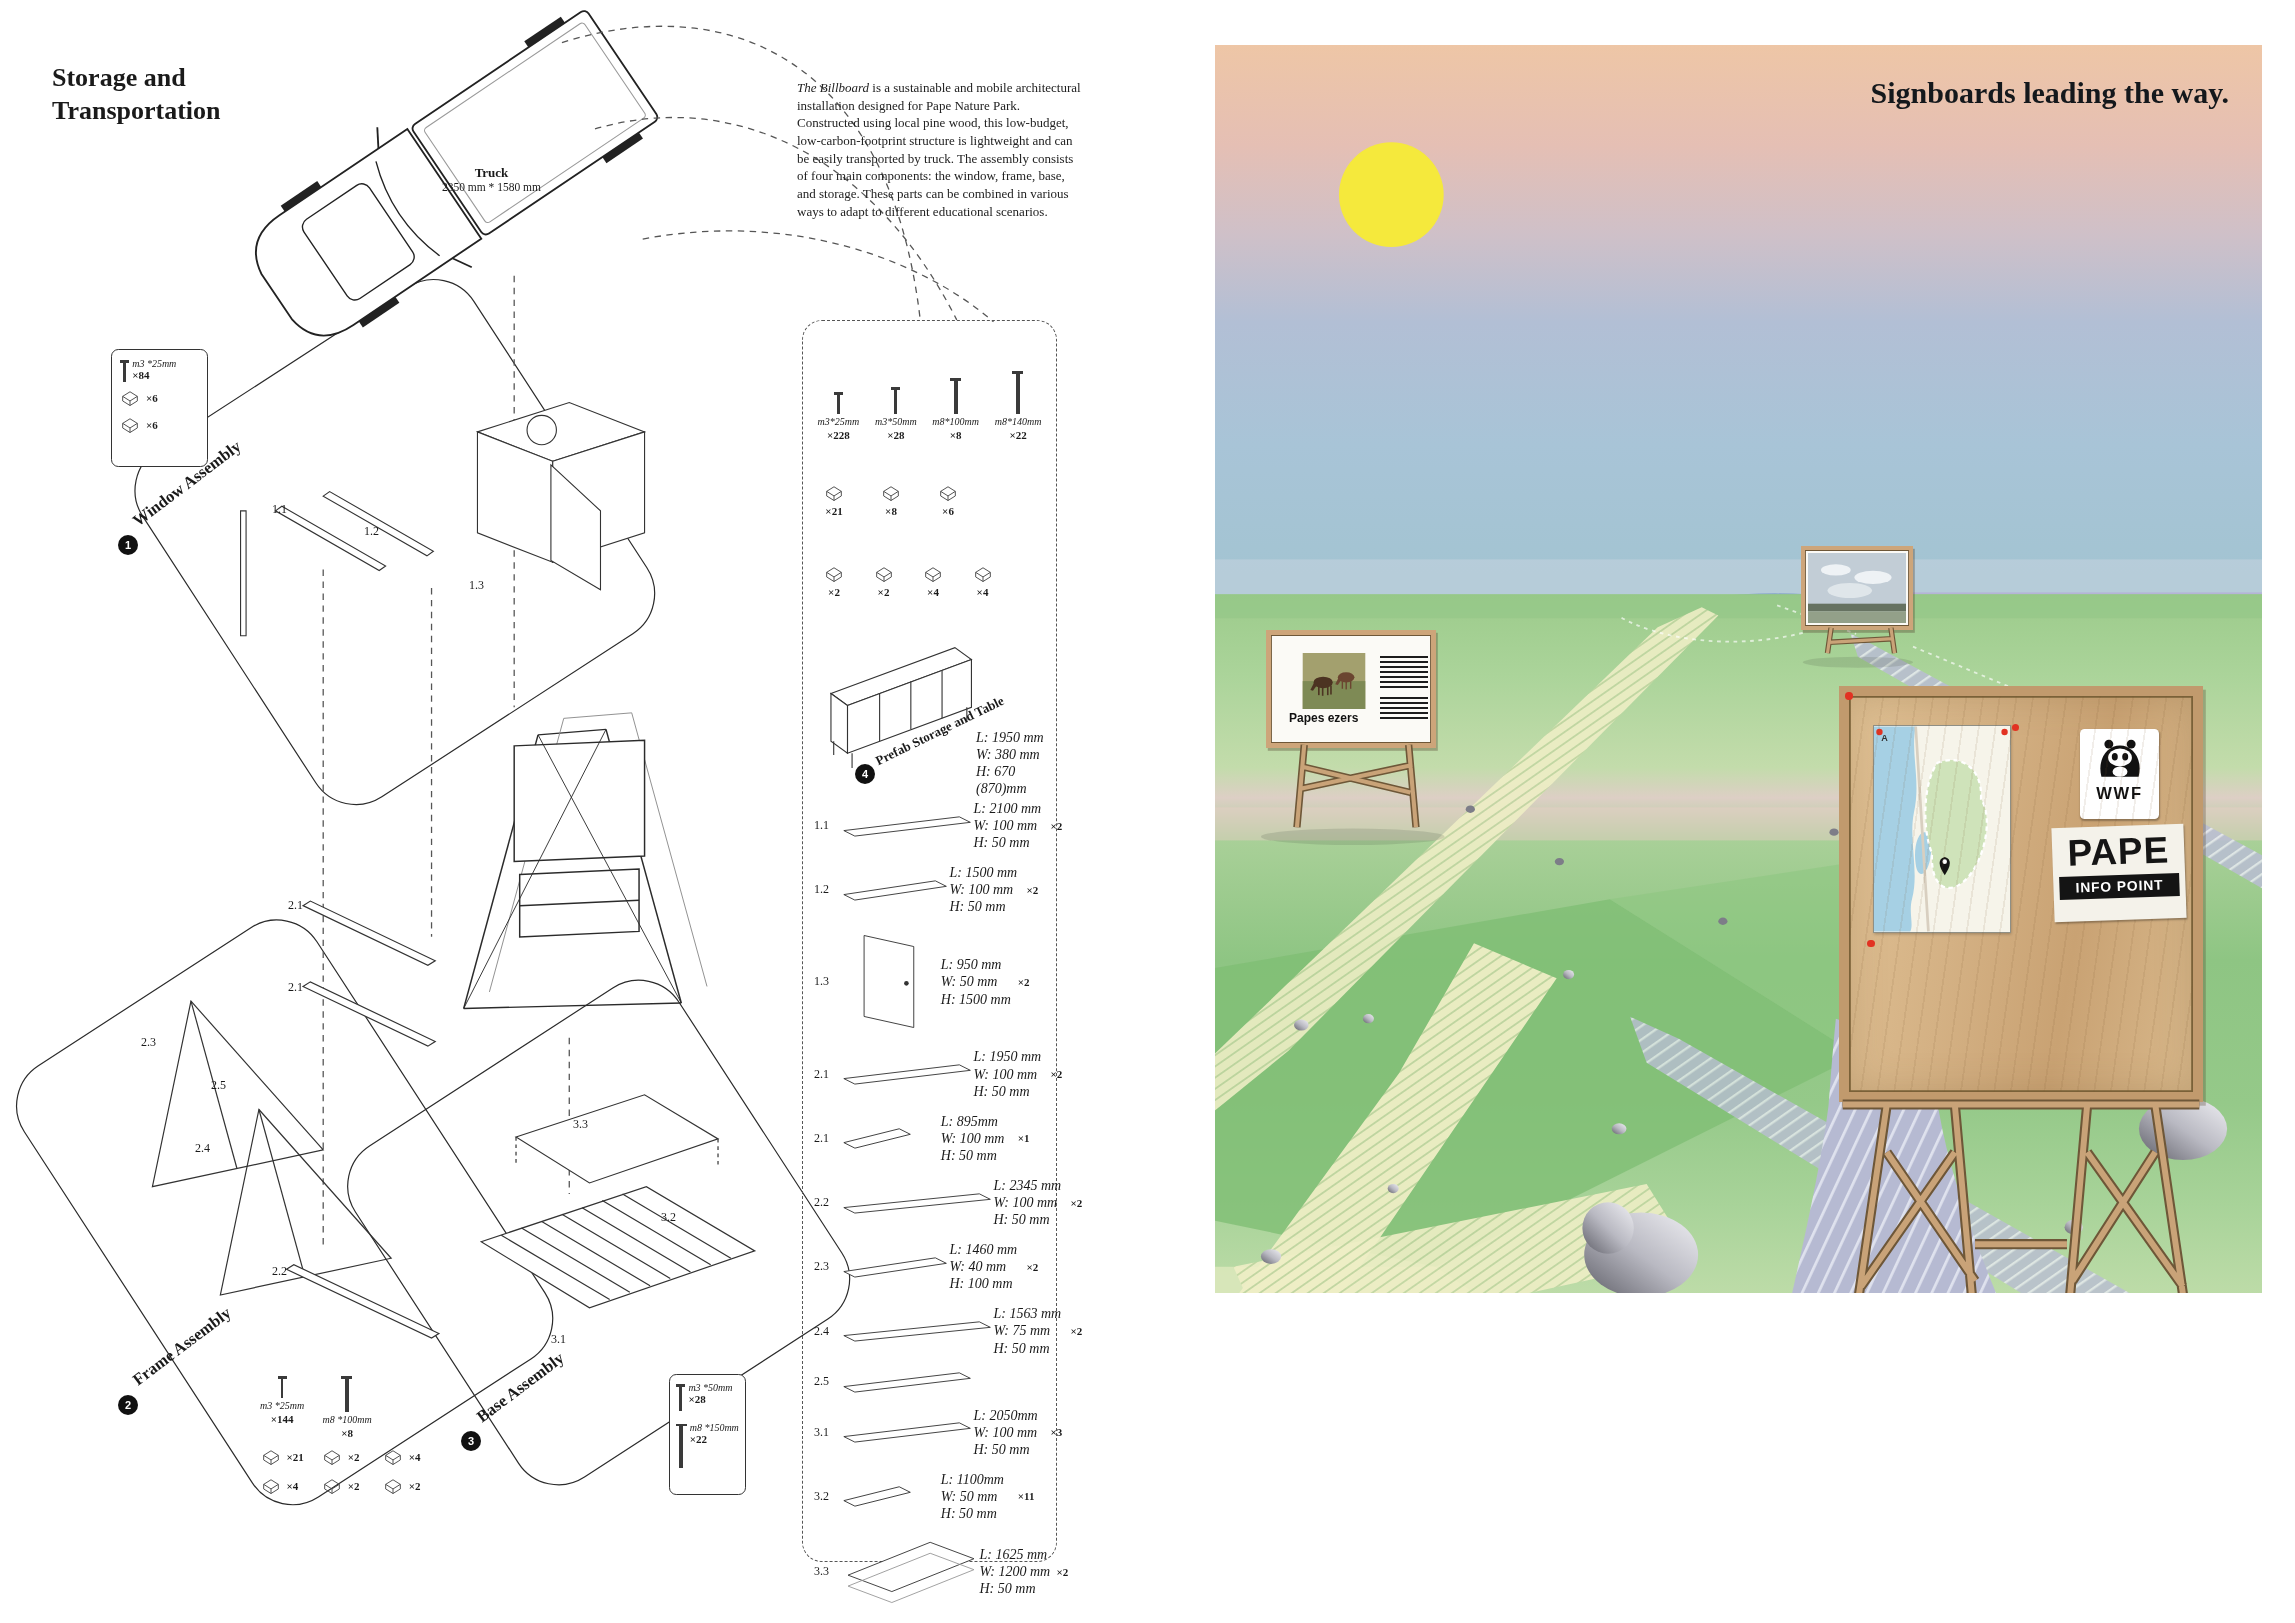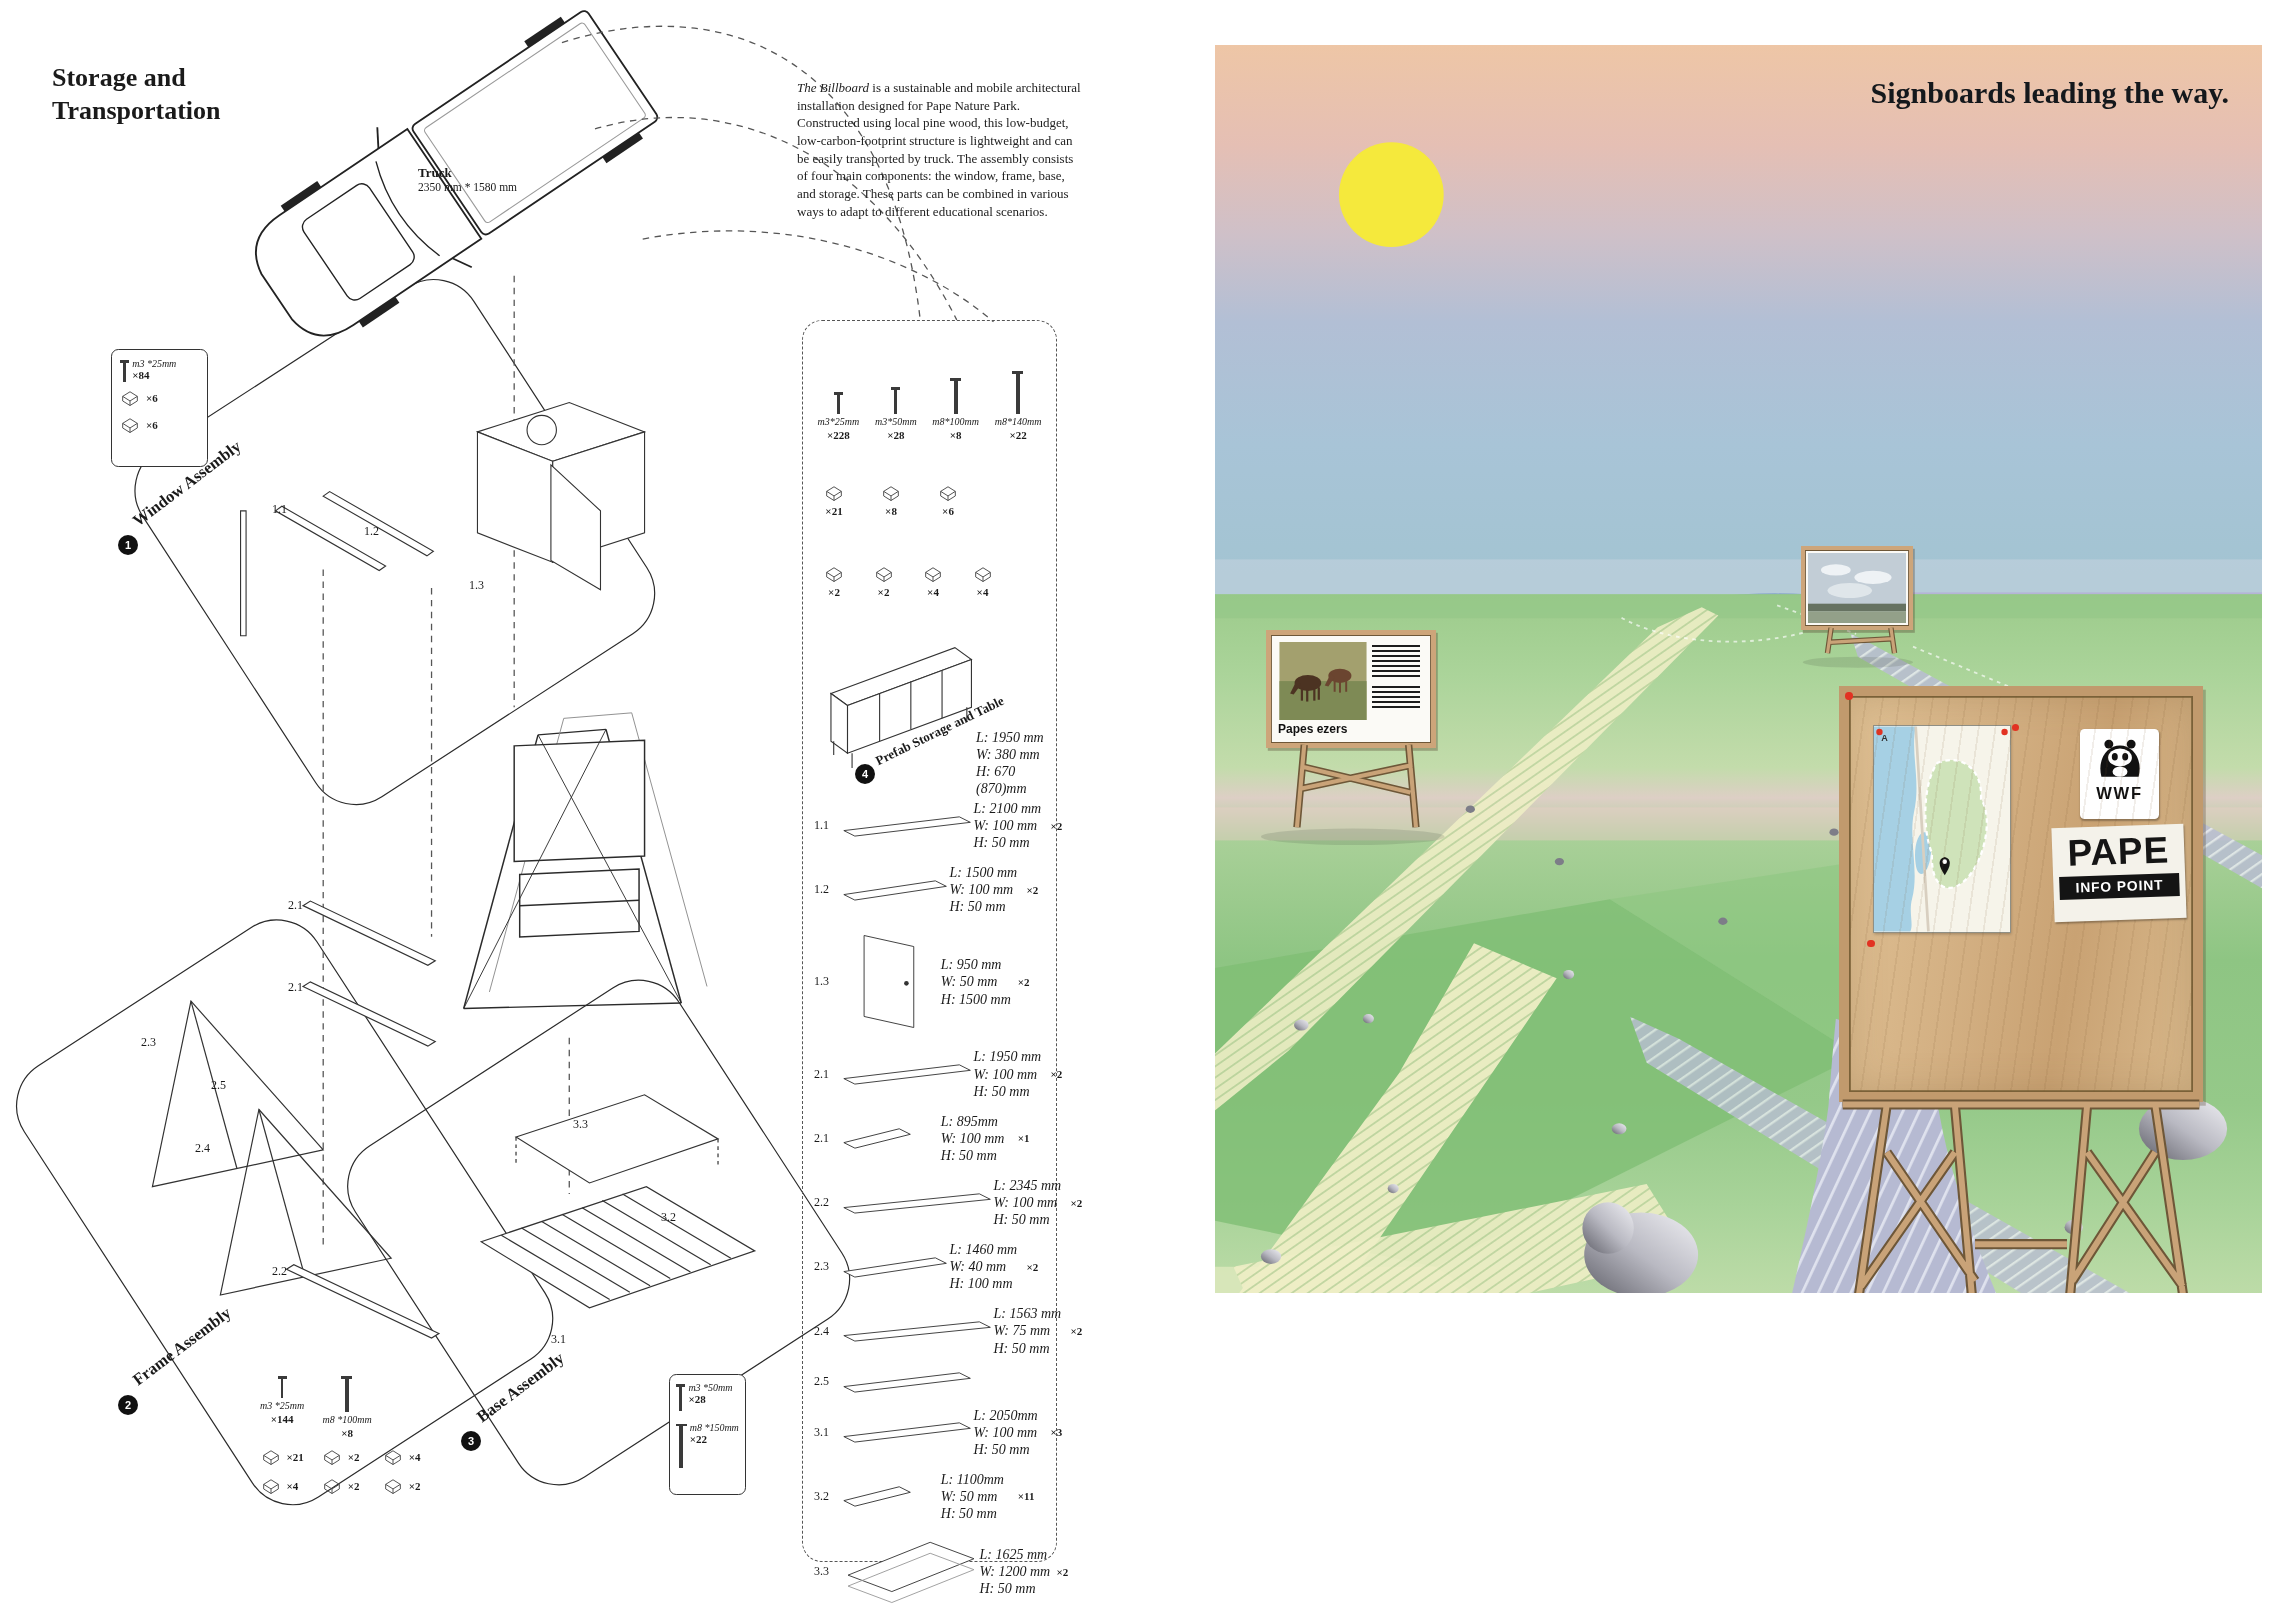--- a/index.html
+++ b/index.html
@@ -5,21 +5,21 @@
   *{margin:0;padding:0;box-sizing:border-box}
   html,body{width:2296px;height:1624px;background:#ffffff;font-family:"Liberation Serif",serif;color:#1a1a1a;overflow:hidden}
   .board{position:relative;width:2296px;height:1624px;background:#fff}
 
   
   .left-panel{position:absolute;left:0;top:0;width:1212px;height:1624px}
   .left-art{position:absolute;left:0;top:0;width:1212px;height:1624px}
   .left-title{position:absolute;left:52px;top:61px;font-size:26px;font-weight:bold;line-height:1.28}
   .intro{position:absolute;left:797px;top:79px;width:287px;font-size:13px;line-height:1.36;color:#222}
   .intro .lead{font-style:italic}
-  .truck-label{position:absolute;left:418px;top:165px;width:147px;}
+  .truck-label{position:absolute;left:418px;top:165px;width:147px;text-align:center}
   .t-name{font-weight:bold;font-size:13px}
   .t-dims{font-size:11.5px}
   .badge{position:absolute;width:20px;height:20px;border-radius:50%;background:#111;color:#fff;font:bold 11px "Liberation Sans",sans-serif;display:flex;align-items:center;justify-content:center}
   .rot-label{position:absolute;font-weight:bold;font-size:16.5px;transform-origin:0 100%;white-space:nowrap}
   .plabel{position:absolute;font-size:12px;color:#1a1a1a}
 
   .hw-box{position:absolute;border:0.9px solid #333;border-radius:7.3px;background:#fff}
   .win-hw{left:111px;top:349px;width:97px;height:118px;padding:8.3px 7.3px;display:flex;flex-direction:column;gap:7.3px}
   .base-hw{left:669px;top:1374px;width:77px;height:121px;padding:7.3px 5.5px;display:flex;flex-direction:column;gap:11px}
   .frame-hw{position:absolute;left:260px;top:1379px;width:174px}
@@ -51,21 +51,21 @@
   .part-id{font-size:12px}
   .sketch{display:flex;justify-content:flex-start}
   .part-count{font-weight:bold;font-size:11px}
 
   
   .right-panel{position:absolute;left:1215px;top:45px;width:1047px;height:1248px;overflow:hidden}
   .scene-svg{position:absolute;left:0;top:0;width:1047px;height:1567px}
   .right-title{position:absolute;top:31px;right:33px;font-size:30px;font-weight:bold;color:#14181c}
 
   .sign{position:absolute;background:#fbfaf6;border:5.5px solid #cda57a;box-shadow:inset 0 0 0 0.9px #6e5738,1.8px 2.8px 0 rgba(80,60,40,.35)}
-  .sign-papes{left:51px;top:585px;width:170px;height:118px;padding:7px;display:flex;gap:1px}
+  .sign-papes{left:51px;top:585px;width:170px;height:118px;padding:18px;display:flex;gap:1px}
   .sp-photo{width:90px;display:flex;flex-direction:column}
   .sp-photo svg{width:90px;height:81px;display:block}
   .sp-label{margin-top:1.8px;font:bold 12px "Liberation Sans",sans-serif;color:#111}
   .sp-bars{flex:1;padding-top:2.8px}
   .bar{width:48px;margin-left:auto;margin-right:3.7px;background:repeating-linear-gradient(#1c1c1c 0 1.7px,transparent 1.7px 5px)}
   .bar1{height:33px}
   .bar2{height:24px;margin-top:8.3px}
   .legs-svg{position:absolute;left:0;top:100%;pointer-events:none}
 
   .sign-far{left:586px;top:501px;width:112px;height:84px;border-width:4.6px;padding:2.8px}

